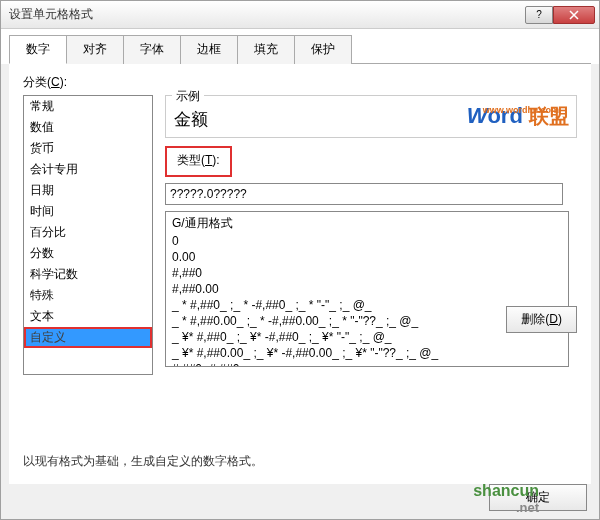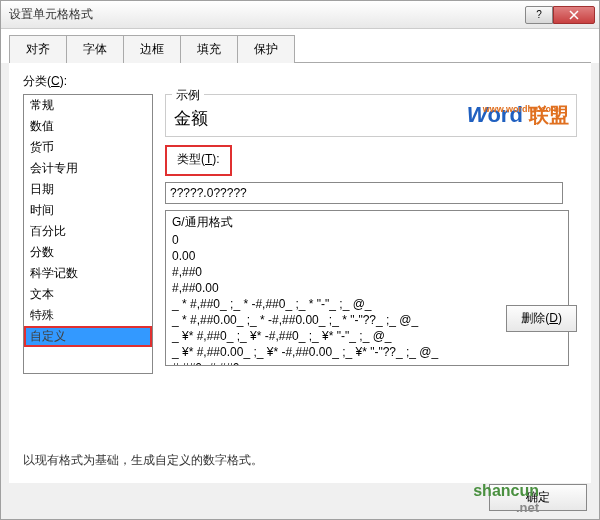--- a/index.html
+++ b/index.html
@@ -72,20 +72,21 @@
       <div class="tbtn help">?</div>
       <div class="tbtn close">
         <svg viewBox="0 0 10 10">
             <path d="M1 1 L9 9 M9 1 L1 9" stroke="#fff" stroke-width="1.5"></path>
           </svg>
       </div>
     </div>
   </div>
 
   <div class="tabs">
+    <div class="tab active">数字</div>
     <div class="tab">对齐</div>
     <div class="tab">字体</div>
     <div class="tab">边框</div>
     <div class="tab">填充</div>
     <div class="tab">保护</div>
   </div>
   <div class="tab-underline"></div>
 
   <div class="content">
 
@@ -95,22 +96,22 @@
       <div class="category-list">
         <div class="cat-item">常规</div>
         <div class="cat-item">数值</div>
         <div class="cat-item">货币</div>
         <div class="cat-item">会计专用</div>
         <div class="cat-item">日期</div>
         <div class="cat-item">时间</div>
         <div class="cat-item">百分比</div>
         <div class="cat-item">分数</div>
         <div class="cat-item">科学记数</div>
+        <div class="cat-item">特殊</div>
         <div class="cat-item">文本</div>
-        <div class="cat-item">特殊</div>
         <div class="cat-item selected highlighted">自定义</div>
       </div>
 
       <div class="right-panel">
         <div class="logo">
           <span class="logo-url">www.wordlm.com</span>
           <span class="logo-w">W</span><span class="logo-ord">ord</span> <span class="logo-cn">联盟</span>
         </div>
         
         <div class="sample-box">

